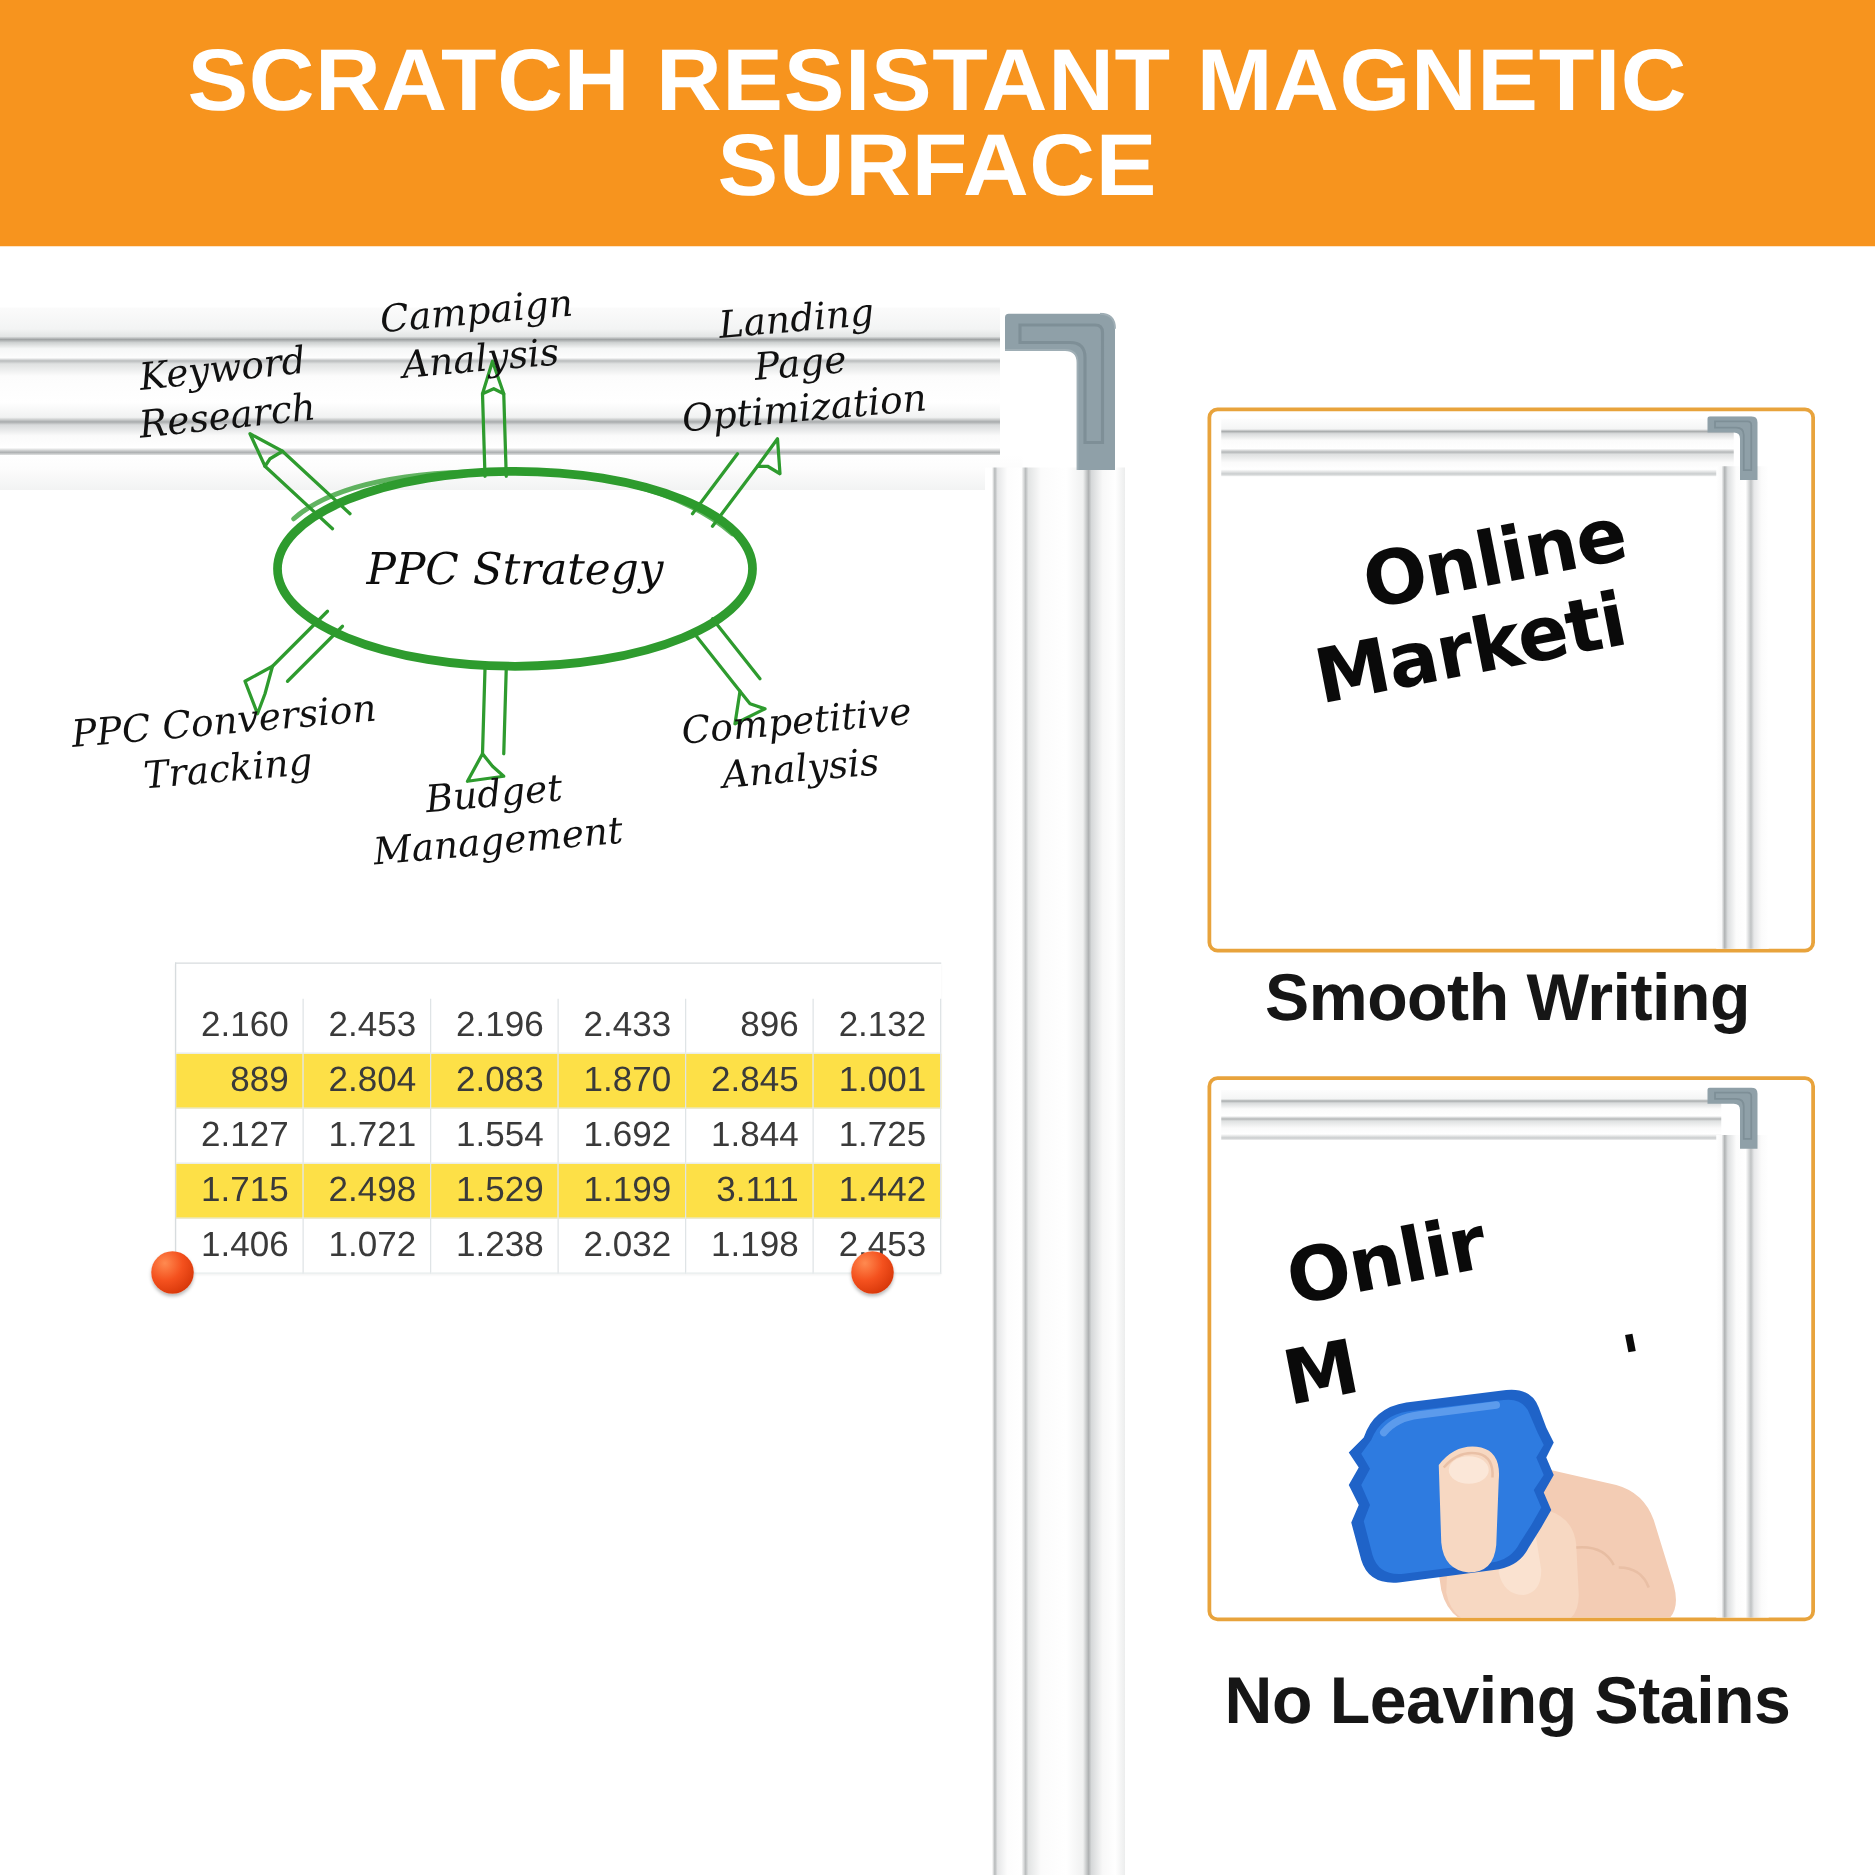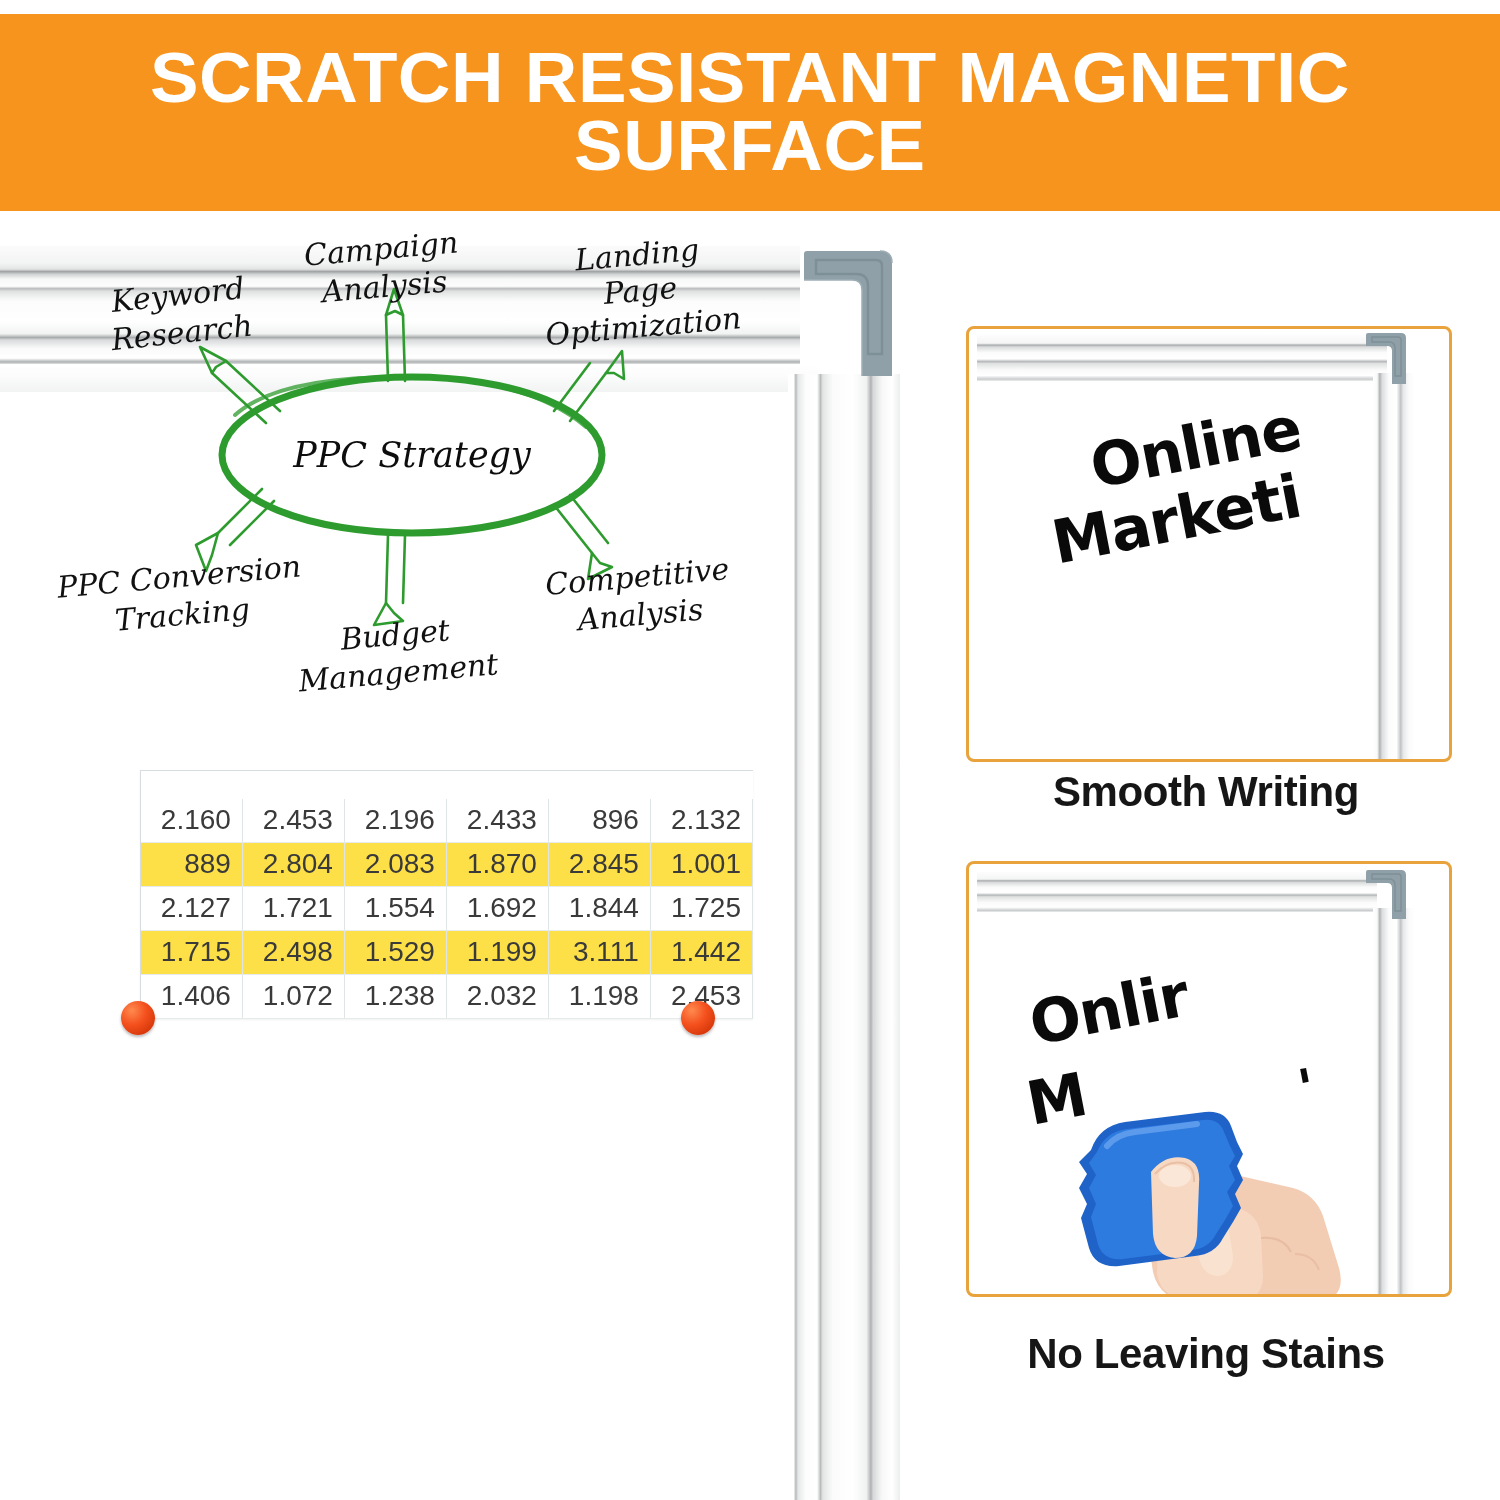--- a/index.html
+++ b/index.html
@@ -5,21 +5,21 @@
   html,body{margin:0;padding:0;}
   body{
     width:1500px;height:1500px;overflow:hidden;background:#ffffff;
     font-family:"Liberation Sans", sans-serif;
   }
   .stage{position:relative;width:1500px;height:1500px;overflow:hidden;background:#fff;}
 
   
   .banner{
     position:absolute;left:0;top:0;width:1500px;height:197px;
-    background:#F7941E;display:flex;align-items:center;justify-content:center;margin-top:14px;
+    background:#F7941E;display:flex;align-items:center;justify-content:center;
   }
   .banner-text{
     color:#ffffff;font-family:"Liberation Sans", sans-serif;
     font-weight:bold;font-size:70px;line-height:0.96;text-align:center;
     letter-spacing:0.5px;transform:scaleX(1.04);
     text-transform:uppercase;
     padding:0 40px;
   }
 
   
@@ -142,21 +142,21 @@
     letter-spacing:-1px;
   }
   .hw-frag{
     position:absolute;left:330px;top:194px;
     font-family:"DejaVu Sans", sans-serif;font-weight:bold;
     font-size:52px;color:#0a0a0a;transform:rotate(-11deg);
   }
   .caption{
     position:absolute;width:480px;text-align:center;
     font-family:"Liberation Sans", sans-serif;font-weight:bold;
-    font-size:42px;color:#161616;letter-spacing:-0.4px;
+    font-size:53px;color:#161616;letter-spacing:-0.4px;
   }
   .cap-top{left:966px;top:768px;}
   .cap-bot{left:966px;top:1330px;}
 </style>
 </head>
 <body>
 
 <div class="stage">
 
   <div class="banner">

